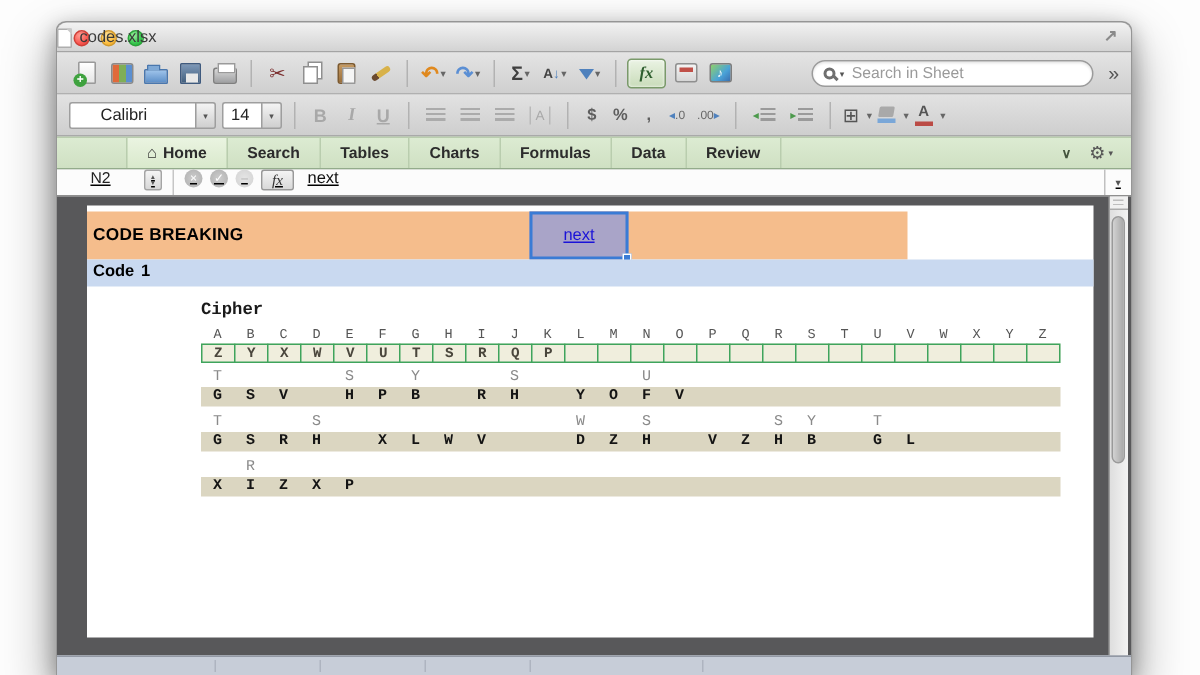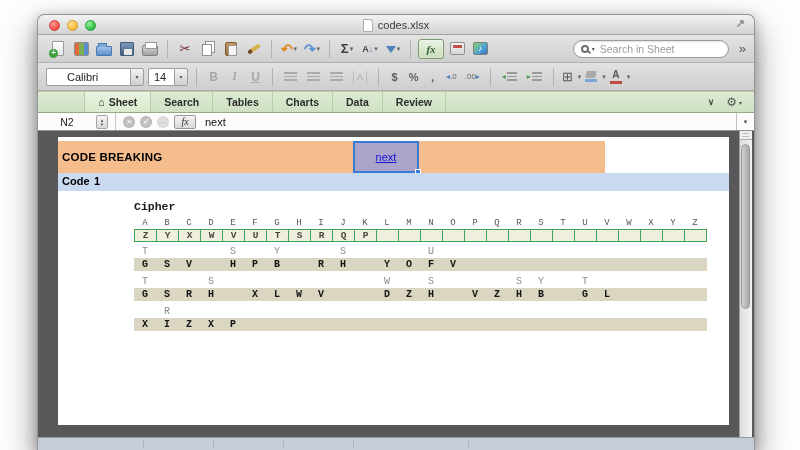--- a/index.html
+++ b/index.html
@@ -12,21 +12,21 @@
     box-shadow:0 16px 34px rgba(0,0,0,.42), 0 4px 14px rgba(0,0,0,.28); }
 
   
   .titlebar { position:absolute; left:0; top:0; right:0; height:20px;
     background:linear-gradient(#f2f2f2,#d3d3d3); border-bottom:1px solid #a4a4a4; border-radius:7px 7px 0 0; }
   .lights { position:absolute; left:11px; top:5px; display:flex; gap:7px; }
   .light { width:11px; height:11px; border-radius:50%; }
   .light.red { background:radial-gradient(circle at 35% 30%,#ff9d94,#f95750 60%,#d93b34); border:1px solid #cf4038; }
   .light.yellow { background:radial-gradient(circle at 35% 30%,#ffe29a,#fdbe40 60%,#e09c22); border:1px solid #d29a2c; }
   .light.green { background:radial-gradient(circle at 35% 30%,#9aef9f,#38c74e 60%,#23a338); border:1px solid #2aa33a; }
-  .title-center { position:absolute; left:0; right:0; top:0; height:20px; display:flex; align-items:center; justify-content:center; gap:5px; }
+  .title-center { position:absolute; left:0; right:0; top:0; height:20px; display:flex; align-items:center; justify-content:flex-start; gap:5px; }
   .doc-icon { width:10px; height:13px; background:#fff; border:1px solid #aeaeae; border-radius:1px; position:relative; }
   .doc-icon::after { content:""; position:absolute; right:-1px; top:-1px; width:0; height:0;
     border-left:4px solid transparent; border-top:4px solid #c9c9c9; }
   .title-text { font-size:11px; color:#3a3a3a; }
   .expand-btn { position:absolute; right:9px; top:2px; font-size:11px; color:#8a8a8a; font-weight:bold; }
 
   
   .toolbar { position:absolute; left:0; top:20px; right:0; height:28px;
     background:linear-gradient(#e4e4e4,#cfcfcf); border-bottom:1px solid #b0b0b0;
     display:flex; align-items:center; padding:0 8px 0 10px; gap:3px; }
@@ -60,21 +60,21 @@
   .ic-filter { width:0; height:0; border-left:5px solid transparent; border-right:5px solid transparent; border-top:7px solid #4f81bd; margin-top:2px; }
   .fx-btn { width:26px; height:20px; border:1px solid #7a9a6a; border-radius:3px;
     background:linear-gradient(#eaf3e3,#c9dcba); display:flex; align-items:center; justify-content:center;
     font-family:"Liberation Serif",serif; font-style:italic; font-weight:bold; font-size:11px; color:#2e5e2e;
     box-shadow:inset 0 0 2px #fff; }
   .ic-toolbox { width:15px; height:13px; background:linear-gradient(#f4f4f4,#d6d6d6); border:1px solid #8f8f8f; border-radius:2px; position:relative; }
   .ic-toolbox::before { content:""; position:absolute; left:2px; top:2px; right:2px; height:3px; background:#c05048; }
   .ic-media { width:15px; height:13px; border:1px solid #7d7d7d; border-radius:2px; color:#fff; font-size:8px;
     display:flex; align-items:center; justify-content:center;
     background:linear-gradient(135deg,#8fd06a,#4aa3d8 60%,#3a6fb0); }
-  .search-pill { margin-left:auto; width:156px; height:18px; border:1px solid #9b9b9b; border-radius:10px; background:#fff;
+  .search-pill { margin-left:auto; width:188px; height:18px; border:1px solid #9b9b9b; border-radius:10px; background:#fff;
     display:flex; align-items:center; padding:0 7px; gap:3px; box-shadow:inset 0 1px 2px rgba(0,0,0,.12); }
   .mag { width:8px; height:8px; border:2px solid #6f6f6f; border-radius:50%; position:relative; flex:none; }
   .mag::after { content:""; position:absolute; width:4px; height:2px; background:#6f6f6f; transform:rotate(45deg); right:-4px; bottom:-2px; }
   .search-caret { font-size:6px; color:#555; }
   .search-ph { font-size:10.5px; color:#9a9a9a; margin-left:2px; white-space:nowrap; }
   .more-btn { font-size:13px; color:#555; margin-left:7px; }
 
   
   .formatbar { position:absolute; left:0; top:48px; right:0; height:28px;
     background:linear-gradient(#e2e2e2,#cecece); border-bottom:1px solid #a9a9a9;
@@ -112,21 +112,21 @@
   .rtab.first { border-left:1px solid #b9cdae; }
   .rtab.active { background:linear-gradient(#eaf4e1,#d9e9cc); }
   .home-glyph { font-size:11px; color:#333; }
   .ribbon-right { margin-left:auto; display:flex; align-items:center; gap:12px; padding-right:12px; }
   .collapse-glyph { font-size:9px; color:#44543e; font-weight:bold; }
   .gear-wrap { display:flex; align-items:center; gap:2px; color:#555; }
   .gear-glyph { font-size:12px; } .gear-caret { font-size:6px; color:#555; }
 
   
   .formulabar { position:absolute; left:0; top:98px; right:0; height:18px; background:#fcfcfc;
-    border-bottom:1px solid #8f8f8f; display:flex; align-items:center; }
+    border-bottom:1px solid #8f8f8f; display:flex; align-items:flex-start;text-decoration:underline; }
   .namebox { width:58px; text-align:center; font-size:10.5px; color:#222; }
   .stepper { width:12px; height:14px; border:1px solid #a5a5a5; border-radius:2px;
     background:linear-gradient(#f5f5f5,#d8d8d8); display:flex; flex-direction:column; align-items:center; justify-content:center;
     font-size:5px; line-height:4px; color:#555; }
   .fsep { width:1px; height:17px; background:#c6c6c6; margin:0 7px; }
   .circle-btn { width:12px; height:12px; border-radius:50%; background:radial-gradient(#cdcdcd,#aeaeae);
     color:#fff; font-size:8px; line-height:12px; text-align:center; margin-right:5px; }
   .circle-btn.dim { background:radial-gradient(#e5e5e5,#d2d2d2); color:#b0b0b0; }
   .fx-small { width:22px; height:14px; border:1px solid #999; border-radius:2px;
     background:linear-gradient(#f4f4f4,#d9d9d9); font-family:"Liberation Serif",serif; font-style:italic; font-size:10px; color:#333;
@@ -309,30 +309,33 @@
       <span class="fontA">A</span>
       <span class="colorbar bar-font"></span>
     </span>
     <span class="caret">▾</span>
   </div>
 
   <div class="ribbon">
     <span style="display:flex; align-items:stretch;">
         <div class="rtab first active">
           <span class="home-glyph">⌂</span>
-          <span>Sheet</span>
+          <span>Home</span>
         </div>
         <div class="rtab">
           <span>Search</span>
         </div>
         <div class="rtab">
           <span>Tables</span>
         </div>
         <div class="rtab">
           <span>Charts</span>
+        </div>
+        <div class="rtab">
+          <span>Formulas</span>
         </div>
         <div class="rtab">
           <span>Data</span>
         </div>
         <div class="rtab">
           <span>Review</span>
         </div>
       </span>
     <div class="ribbon-right">
       <span class="collapse-glyph">∨</span>

